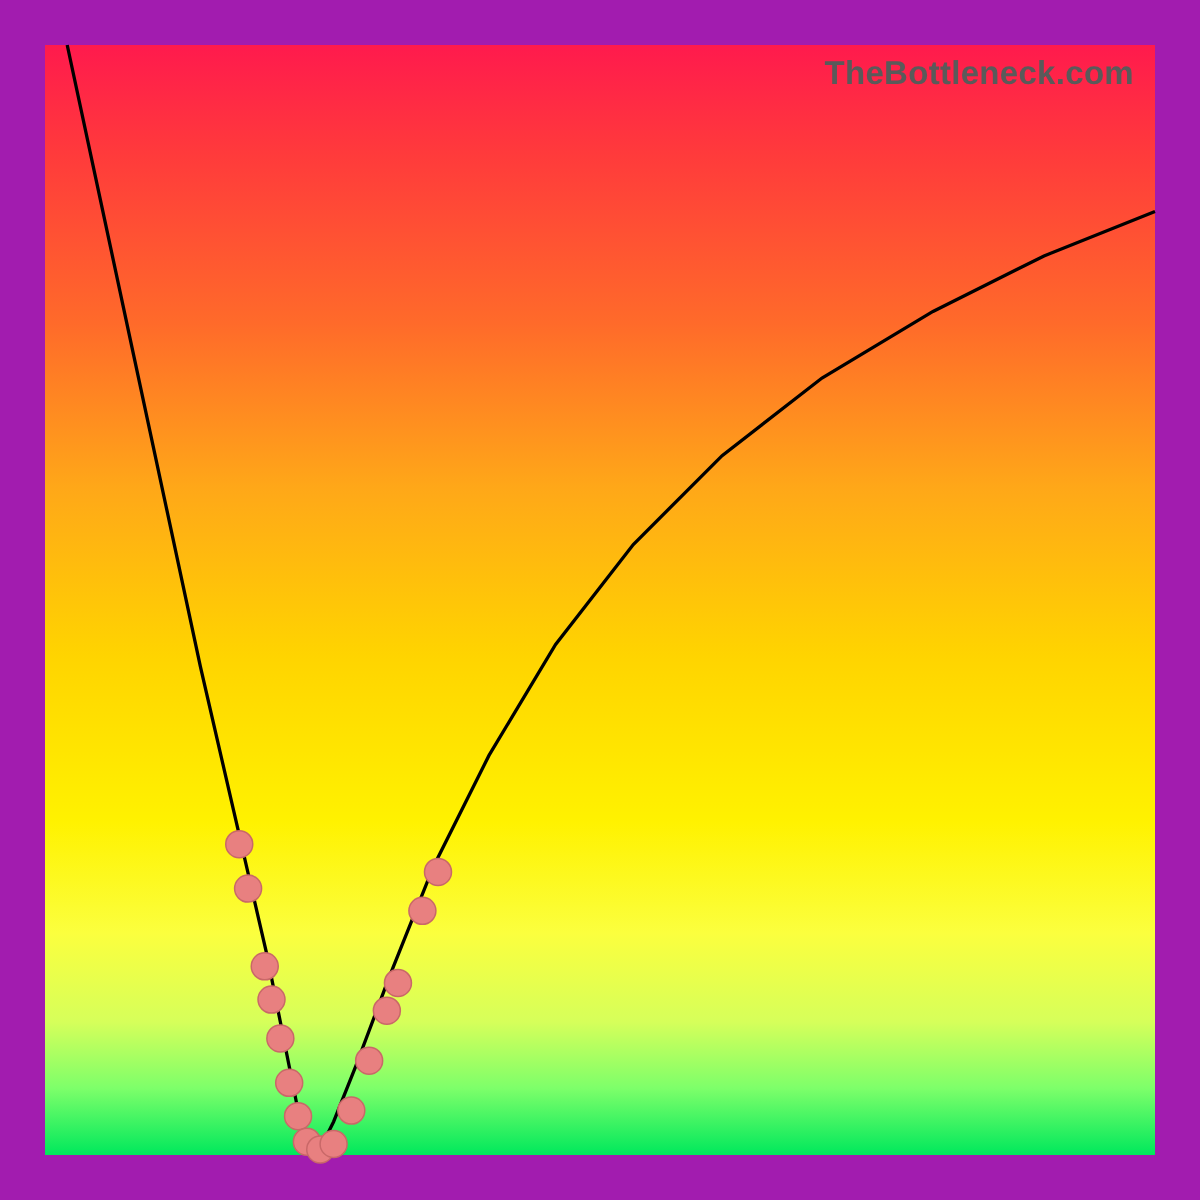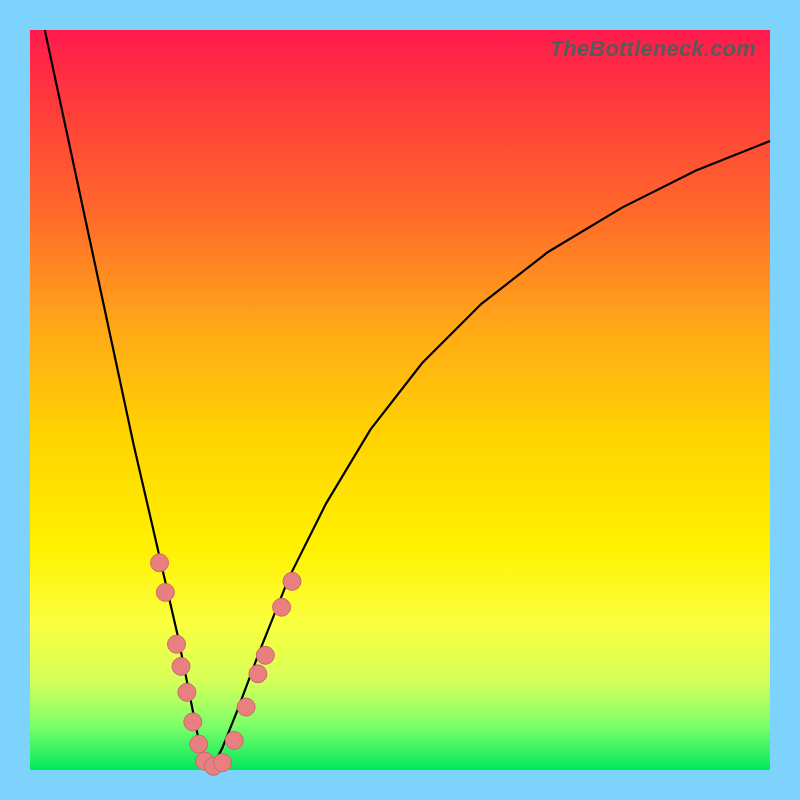--- a/index.html
+++ b/index.html
@@ -1,21 +1,20 @@
 <!DOCTYPE html>
 <html><head>
 <meta charset="utf-8">
 <style>
   * { margin: 0; padding: 0; box-sizing: border-box; }
   html, body { width: 800px; height: 800px; overflow: hidden; }
   .frame {
     width: 800px; height: 800px;
-    background: #7dd3fc;
+    background: #a21caf;
     position: relative;
-    font-style: italic;
   }
   .plot {
     position: absolute;
     left: 30px; top: 30px;
     width: 740px; height: 740px;
     background: linear-gradient(to bottom,
       #ff1a4d 0%,
       #ff3b3b 10%,
       #ff6a2a 25%,
       #ffa818 40%,

